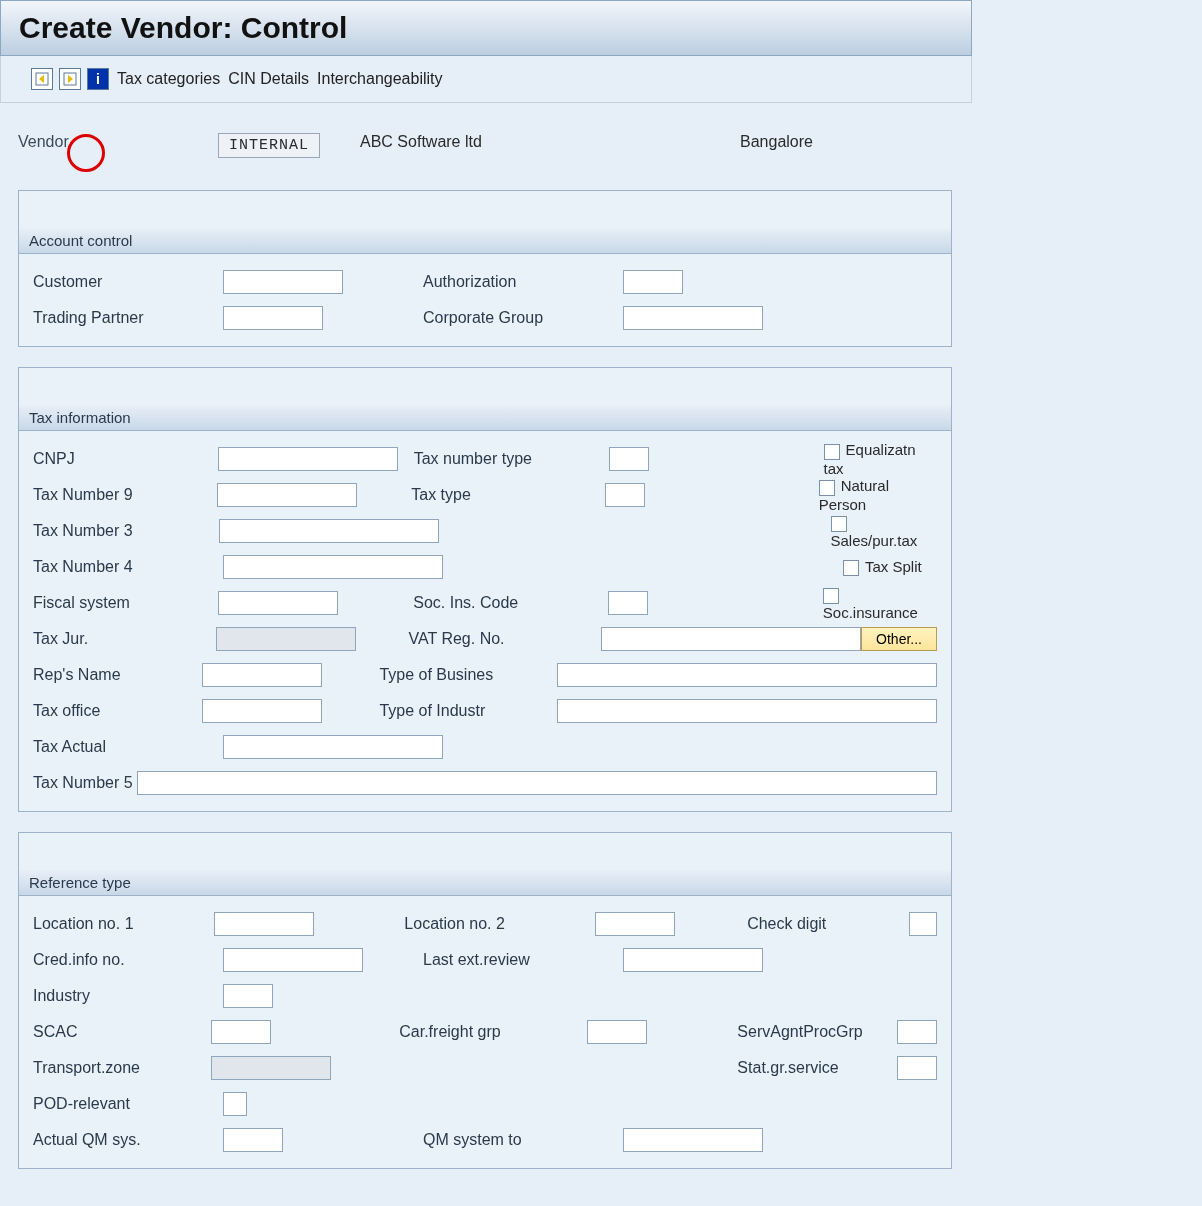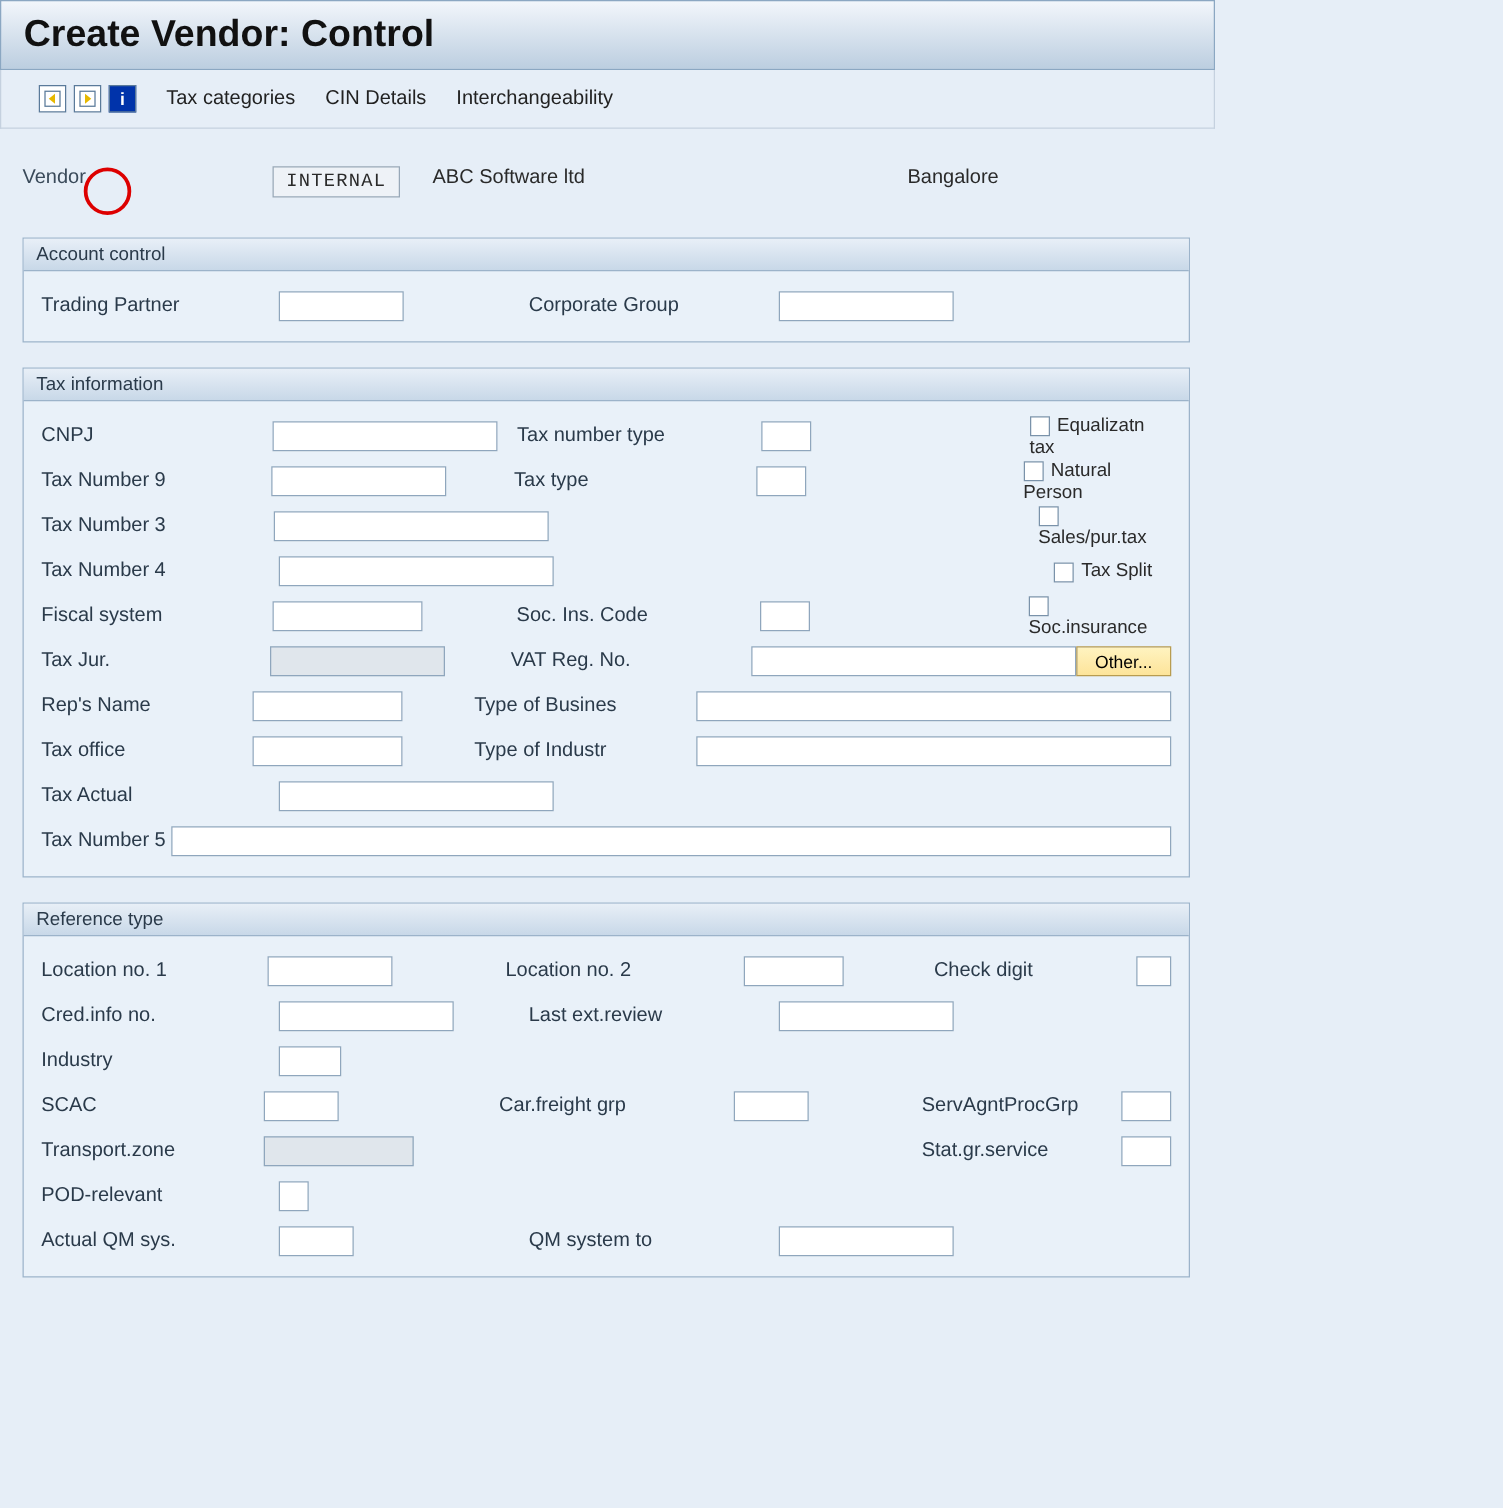--- a/index.html
+++ b/index.html
@@ -44,21 +44,21 @@
     justify-content: center;
     font-size: 10px;
   }
   .tb-icon.info {
     background: #0033aa;
     color: #fff;
     font-weight: bold;
     font-size: 14px;
   }
   .tb-link {
-    margin-left: 18px;
+    margin-left: 2px;
     color: #222;
     font-size: 16px;
   }
   .circle {
     position: absolute;
     border: 3px solid #d00;
     border-radius: 50%;
     width: 38px;
     height: 38px;
     left: 67px;
@@ -75,35 +75,36 @@
     padding: 14px 0 22px 0;
     gap: 0;
   }
   .vendor-row .lbl { width: 200px; color: #3a4a5a; font-size:16px;}
   .vendor-code {
     font-family: "Courier New", monospace;
     background: #eef2f7;
     border: 1px solid #98a8b8;
     padding: 3px 10px;
     letter-spacing: 1px;
-    margin-right: 26px;
+    margin-right: 40px;
   }
   .vendor-name { width: 380px; font-size:16px;}
   .vendor-city { font-size:16px;}
   .groupbox {
     border: 1px solid #9cb3ca;
     margin: 10px 10px 20px 0;
     background: #e9f1f9;
   }
   .groupbox-title {
     background: linear-gradient(#e8eff7, #c8d8e8);
     border-bottom: 1px solid #9cb3ca;
     padding: 4px 10px;
     font-size: 15px;
     color: #2a3a4a;
+    margin-top: 37px;
   }
   .groupbox-body {
     padding: 10px 14px;
   }
   .row {
     display: flex;
     align-items: center;
     min-height: 36px;
   }
   .col-label { width: 190px; color: #2a3a4a; font-size:16px;}
@@ -179,20 +180,26 @@
       <span class="lbl">Vendor</span>
       <span class="vendor-code">INTERNAL</span>
       <span class="vendor-name">ABC Software ltd</span>
       <span class="vendor-city">Bangalore</span>
     </div>
 
     <div class="groupbox">
       <div class="groupbox-title">Account control</div>
       <div class="groupbox-body">
         <div class="row">
+          <span class="col-label">Customer</span>
+          <span class="col-input"><input class="fld w120" style=""></span>
+          <span class="col-label2">Authorization</span>
+          <span class="col-input2"><input class="fld w60" style=""></span>
+        </div>
+        <div class="row">
           <span class="col-label">Trading Partner</span>
           <span class="col-input"><input class="fld w100" style=""></span>
           <span class="col-label2">Corporate Group</span>
           <span class="col-input2"><input class="fld w140" style=""></span>
         </div>
       </div>
     </div>
 
     <div class="groupbox">
       <div class="groupbox-title">Tax information</div>

